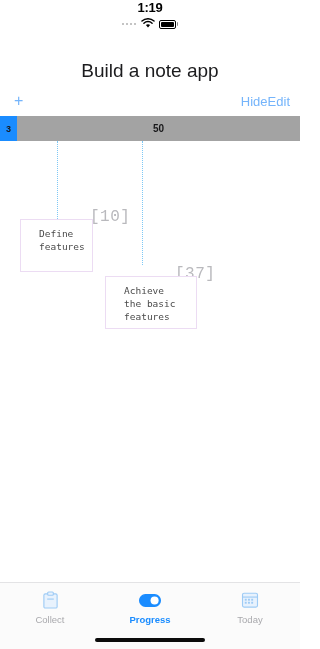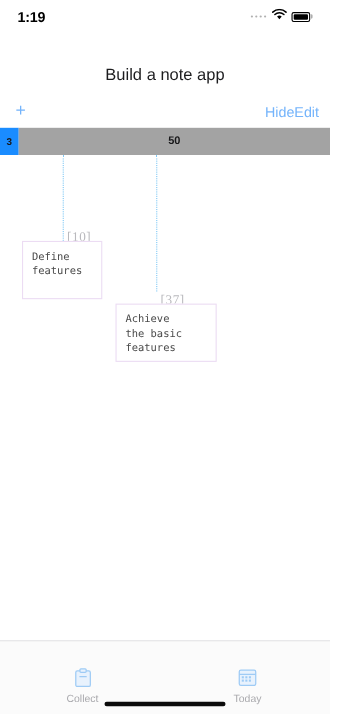--- a/index.html
+++ b/index.html
@@ -26,20 +26,21 @@
   .status-bar {
     position: absolute;
     top: 0; left: 0;
     width: 300px;
     height: 30px;
     display: flex;
     align-items: center;
     justify-content: space-between;
     padding: 0 16px;
     box-sizing: border-box;
+    flex-direction: column;
   }
   .status-time {
     font-size: 13px;
     font-weight: bold;
     color: #000000;
     letter-spacing: -0.2px;
   }
   .status-right {
     display: flex;
     align-items: center;
@@ -86,21 +87,21 @@
     margin-left: 0.5px;
   }
 
   
   .page-title {
     position: absolute;
     top: 60px;
     left: 0;
     width: 300px;
     text-align: center;
-    font-size: 15px;
+    font-size: 19px;
     color: #1c1c1e;
     font-family: "Liberation Sans", sans-serif;
   }
 
   
   .toolbar {
     position: absolute;
     top: 88px;
     left: 0;
     width: 300px;
@@ -158,51 +159,52 @@
   .guide {
     position: absolute;
     width: 0;
     border-left: 1px dotted #7ec8f5;
     top: 141px;
   }
 
   
   .marker {
     position: absolute;
-    font-family: Liberation Serif, serif;
-    font-size: 12px;
+    font-family: Liberation Mono, monospace;
+    font-size: 16px;
     color: #b9b9bd;
     letter-spacing: 0.5px;
+    margin-left: 29px;
   }
   .note-card {
     position: absolute;
     border: 1px solid #ecdcf3;
     background: #ffffff;
     box-sizing: border-box;
-    padding: 7px 8px;
+    padding: 7px 18px;
     font-family: "DejaVu Sans Mono", monospace;
     font-size: 9.5px;
     line-height: 13px;
     color: #4a4a4a;
     white-space: pre-line;
     cursor: pointer;
   }
 
   
   .tab-bar {
     position: absolute;
     left: 0;
     bottom: 0;
     width: 300px;
     height: 67px;
     background: #fbfbfb;
     border-top: 1px solid #e3e3e5;
     display: flex;
     align-items: flex-start;
-    padding-top: 23px;
+    padding-top: 7px;
     box-sizing: border-box;
   }
   .tab {
     flex: 1;
     display: flex;
     flex-direction: column;
     align-items: center;
     gap: 4px;
     cursor: pointer;
   }
@@ -295,20 +297,29 @@
       <span class="tab-icon">
         <svg width="17" height="19" viewBox="0 0 18 20">
           <rect x="2" y="3" width="14" height="15" rx="1.5" fill="#e8f2fd" stroke="#9ecbf5" stroke-width="1.2"></rect>
           <rect x="6" y="1" width="6" height="3.4" rx="1" fill="#e8f2fd" stroke="#9ecbf5" stroke-width="1.2"></rect>
           <line x1="5.5" y1="8.5" x2="12.5" y2="8.5" stroke="#9ecbf5" stroke-width="1.2"></line>
         </svg>
       </span>
       <span class="tab-label">Collect</span>
     </div>
 
+    <div class="tab active">
+      <span class="tab-icon">
+        <svg width="22" height="13" viewBox="0 0 24 14">
+          <rect x="0.6" y="0.6" width="22.8" height="12.8" rx="6.4" fill="#1a8cff" stroke="#1a8cff" stroke-width="1.2"></rect>
+          <circle cx="17" cy="7" r="4.4" fill="#ffffff"></circle>
+        </svg>
+      </span>
+      <span class="tab-label">Progress</span>
+    </div>
 
 
     <div class="tab">
       <span class="tab-icon">
         <svg width="18" height="18" viewBox="0 0 19 19">
           <rect x="1.6" y="2.4" width="15.8" height="14.6" rx="1.6" fill="#e8f2fd" stroke="#9ecbf5" stroke-width="1.2"></rect>
           <line x1="1.6" y1="6.4" x2="17.4" y2="6.4" stroke="#9ecbf5" stroke-width="1.2"></line>
           <g fill="#9ecbf5">
             <rect x="4" y="8.2" width="2" height="2"></rect>
               <rect x="7.4" y="8.2" width="2" height="2"></rect>

